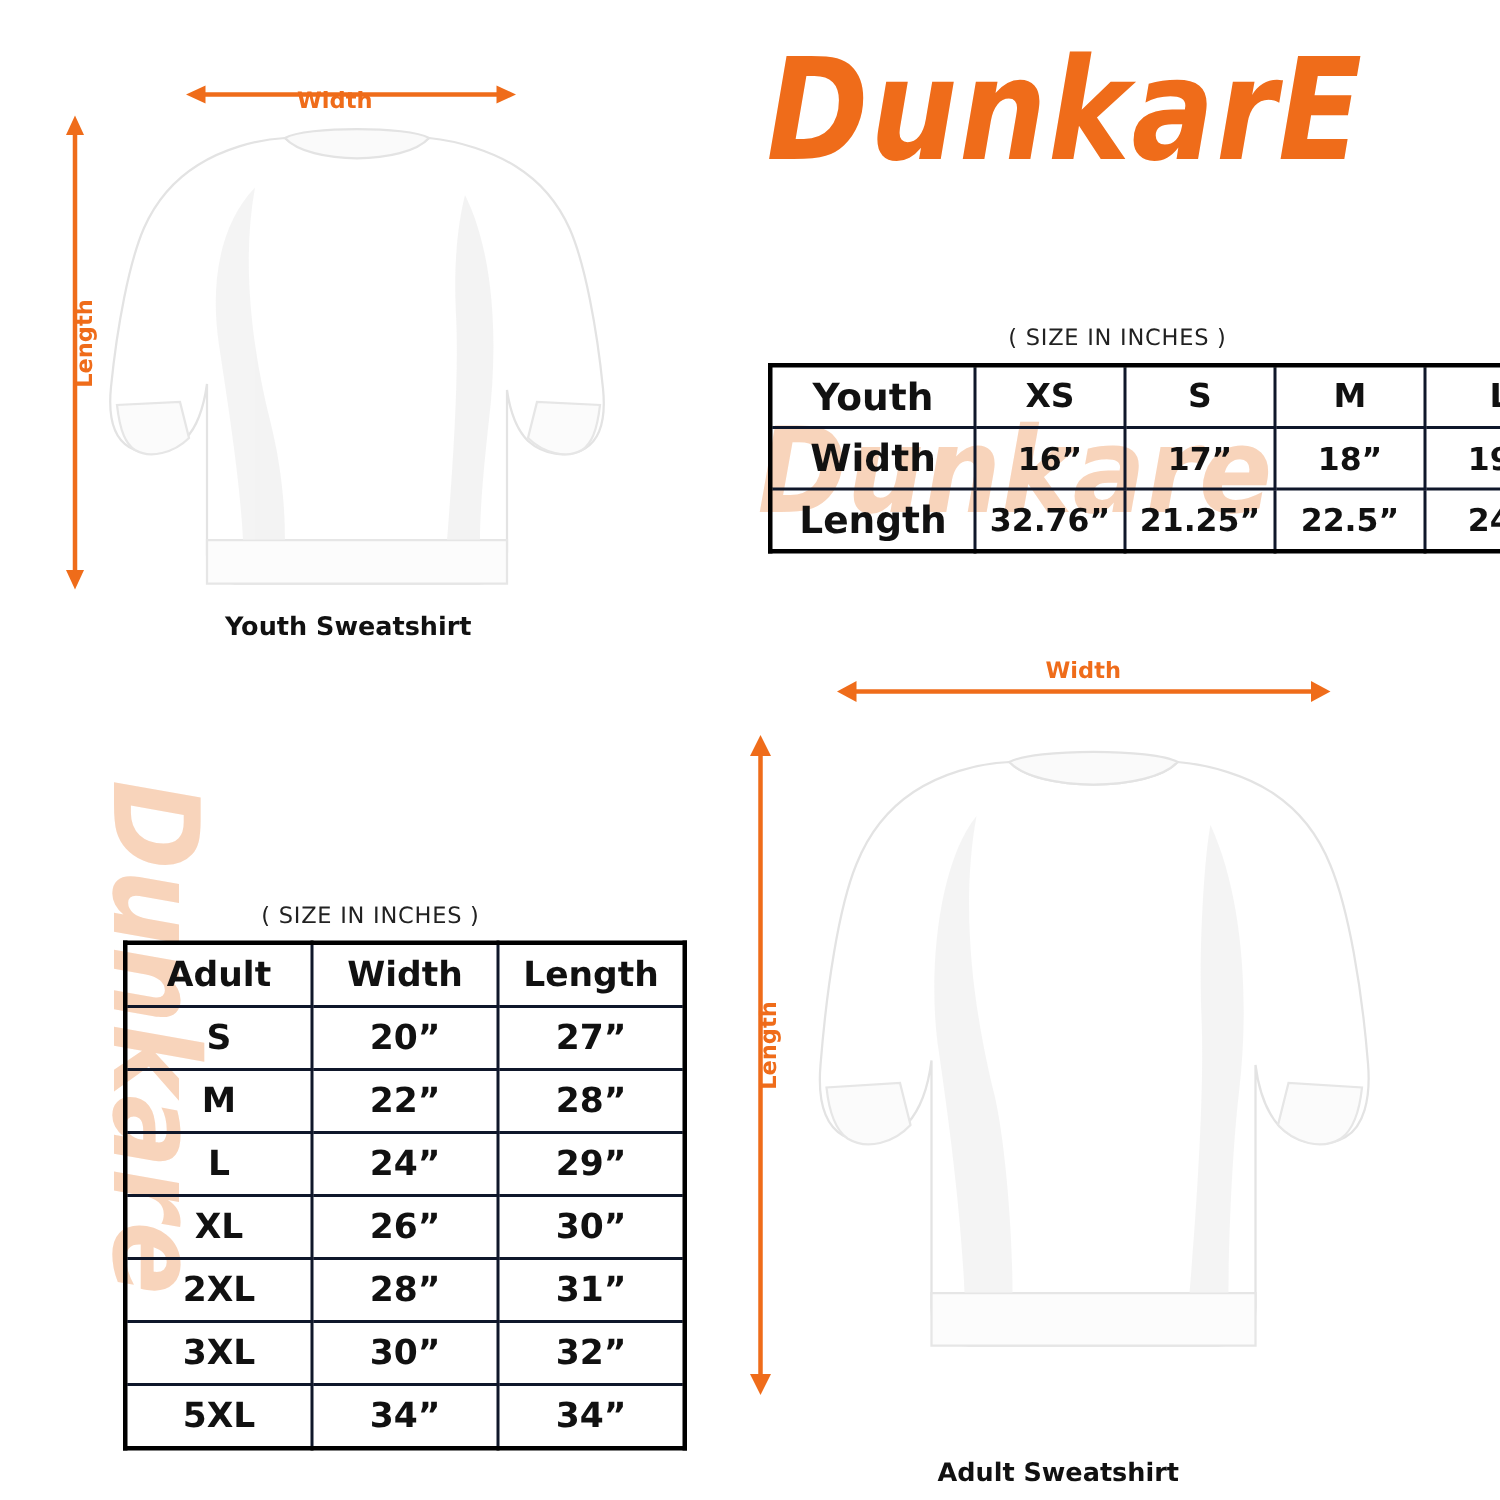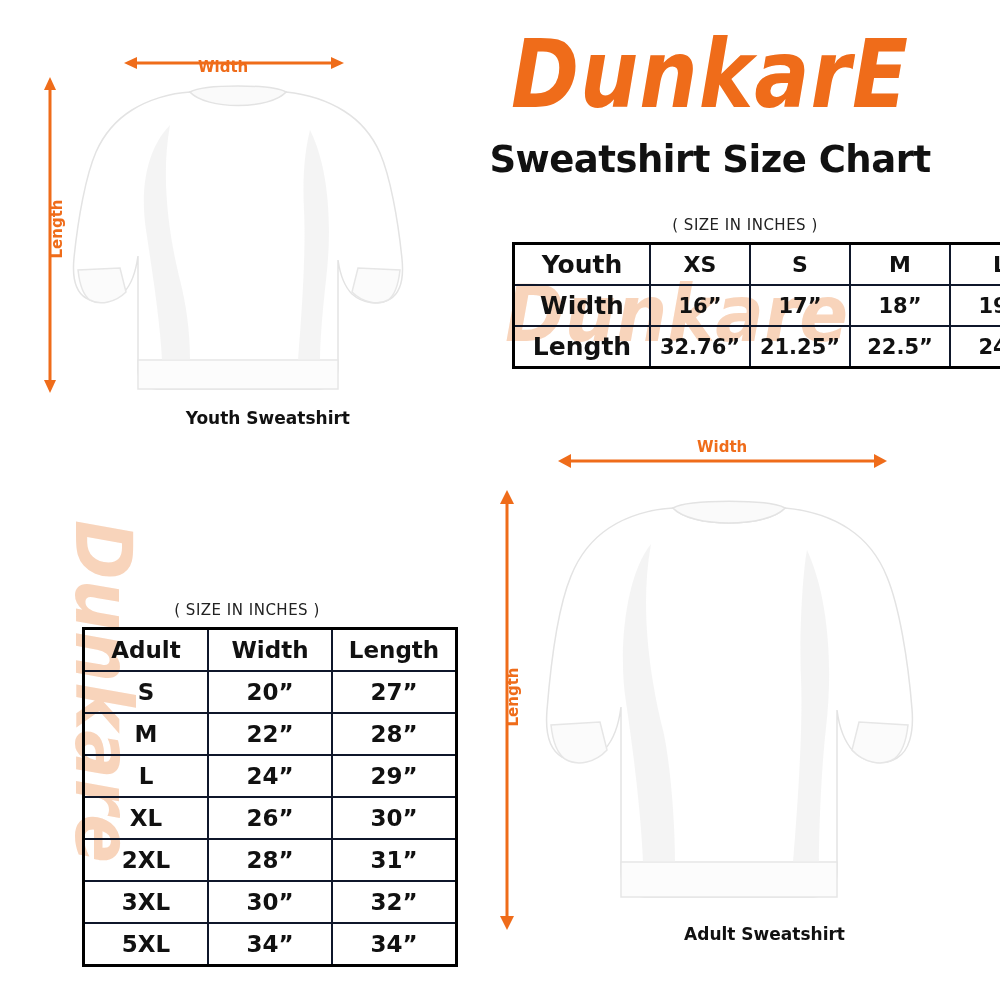--- a/index.html
+++ b/index.html
@@ -107,21 +107,21 @@
     transform-origin: left top;
   }
 
   
   .shirt-wrap { position: absolute; }
   .caption {
     font-family: "DejaVu Sans", sans-serif;
     font-weight: bold;
     font-size: 17px;
     color: #111;
-    text-align: right;
+    text-align: left;
   }
 
   
   .arrow-label {
     position: absolute;
     font-family: "DejaVu Sans", sans-serif;
     font-weight: bold;
     font-size: 15px;
     color: #ef6c1a;
   }
@@ -134,21 +134,20 @@
   .tbl-z { position: relative; z-index: 2; }
 </style>
 </head>
 <body>
 
 <div class="watermark" id="watermark-top">Dunkare</div>
 <div class="watermark" id="watermark-left">Dunkare</div>
 
 <div class="panel" id="brand-block">
   <div id="brand-logo">DunkarE</div>
-  <div id="brand-subtitle">Sweatshirt Size Chart</div>
 </div>
 
 <div class="shirt-wrap" style="left:20px; top:30px; width:400px; height:400px;">
   <svg width="400" height="400" viewBox="0 0 400 400">
 
     <g stroke="#ef6c1a" stroke-width="3" fill="none">
       <line x1="110" y1="33" x2="318" y2="33"></line>
       <polygon points="104,33 117,27 117,39" fill="#ef6c1a" stroke="none"></polygon>
       <polygon points="324,33 311,27 311,39" fill="#ef6c1a" stroke="none"></polygon>
     </g>
@@ -297,16 +296,16 @@
       <path d="M218 88 C236 108 312 108 330 88 C314 79 234 79 218 88 Z" fill="#fafafa"></path>
       <path d="M166 442 L382 442 L382 477 L166 477 Z" fill="#fcfcfc" stroke="#e6e6e6"></path>
       <path d="M96 305 C98 324 103 334 110 339 C123 347 141 342 152 330 L145 302 Z" fill="#fbfbfb" stroke="#e6e6e6"></path>
       <path d="M453 305 C451 324 446 334 439 339 C426 347 408 342 397 330 L404 302 Z" fill="#fbfbfb" stroke="#e6e6e6"></path>
     </g>
     <g fill="#f0f0f0" opacity="0.7" stroke="none">
       <path d="M196 124 C184 190 196 262 208 310 C215 340 220 400 220 442 L188 442 C186 392 178 330 171 282 C163 232 170 156 196 124 Z"></path>
       <path d="M352 130 C374 178 378 248 371 308 C366 352 364 412 364 442 L338 442 C343 382 348 306 346 258 C344 212 348 150 352 130 Z"></path>
     </g>
   </svg>
-  <div class="caption" style="position:absolute; left:170px; top:504px; width:220px;">Adult Sweatshirt</div>
+  <div class="caption" style="position:absolute; left:170px; top:552px; width:220px;">Adult Sweatshirt</div>
   <div class="arrow-label" style="left:242px; top:18px;">Width</div>
   <div class="arrow-label vertical" style="left:28px; top:268px;">Length</div>
 </div>
 
 </body></html>

